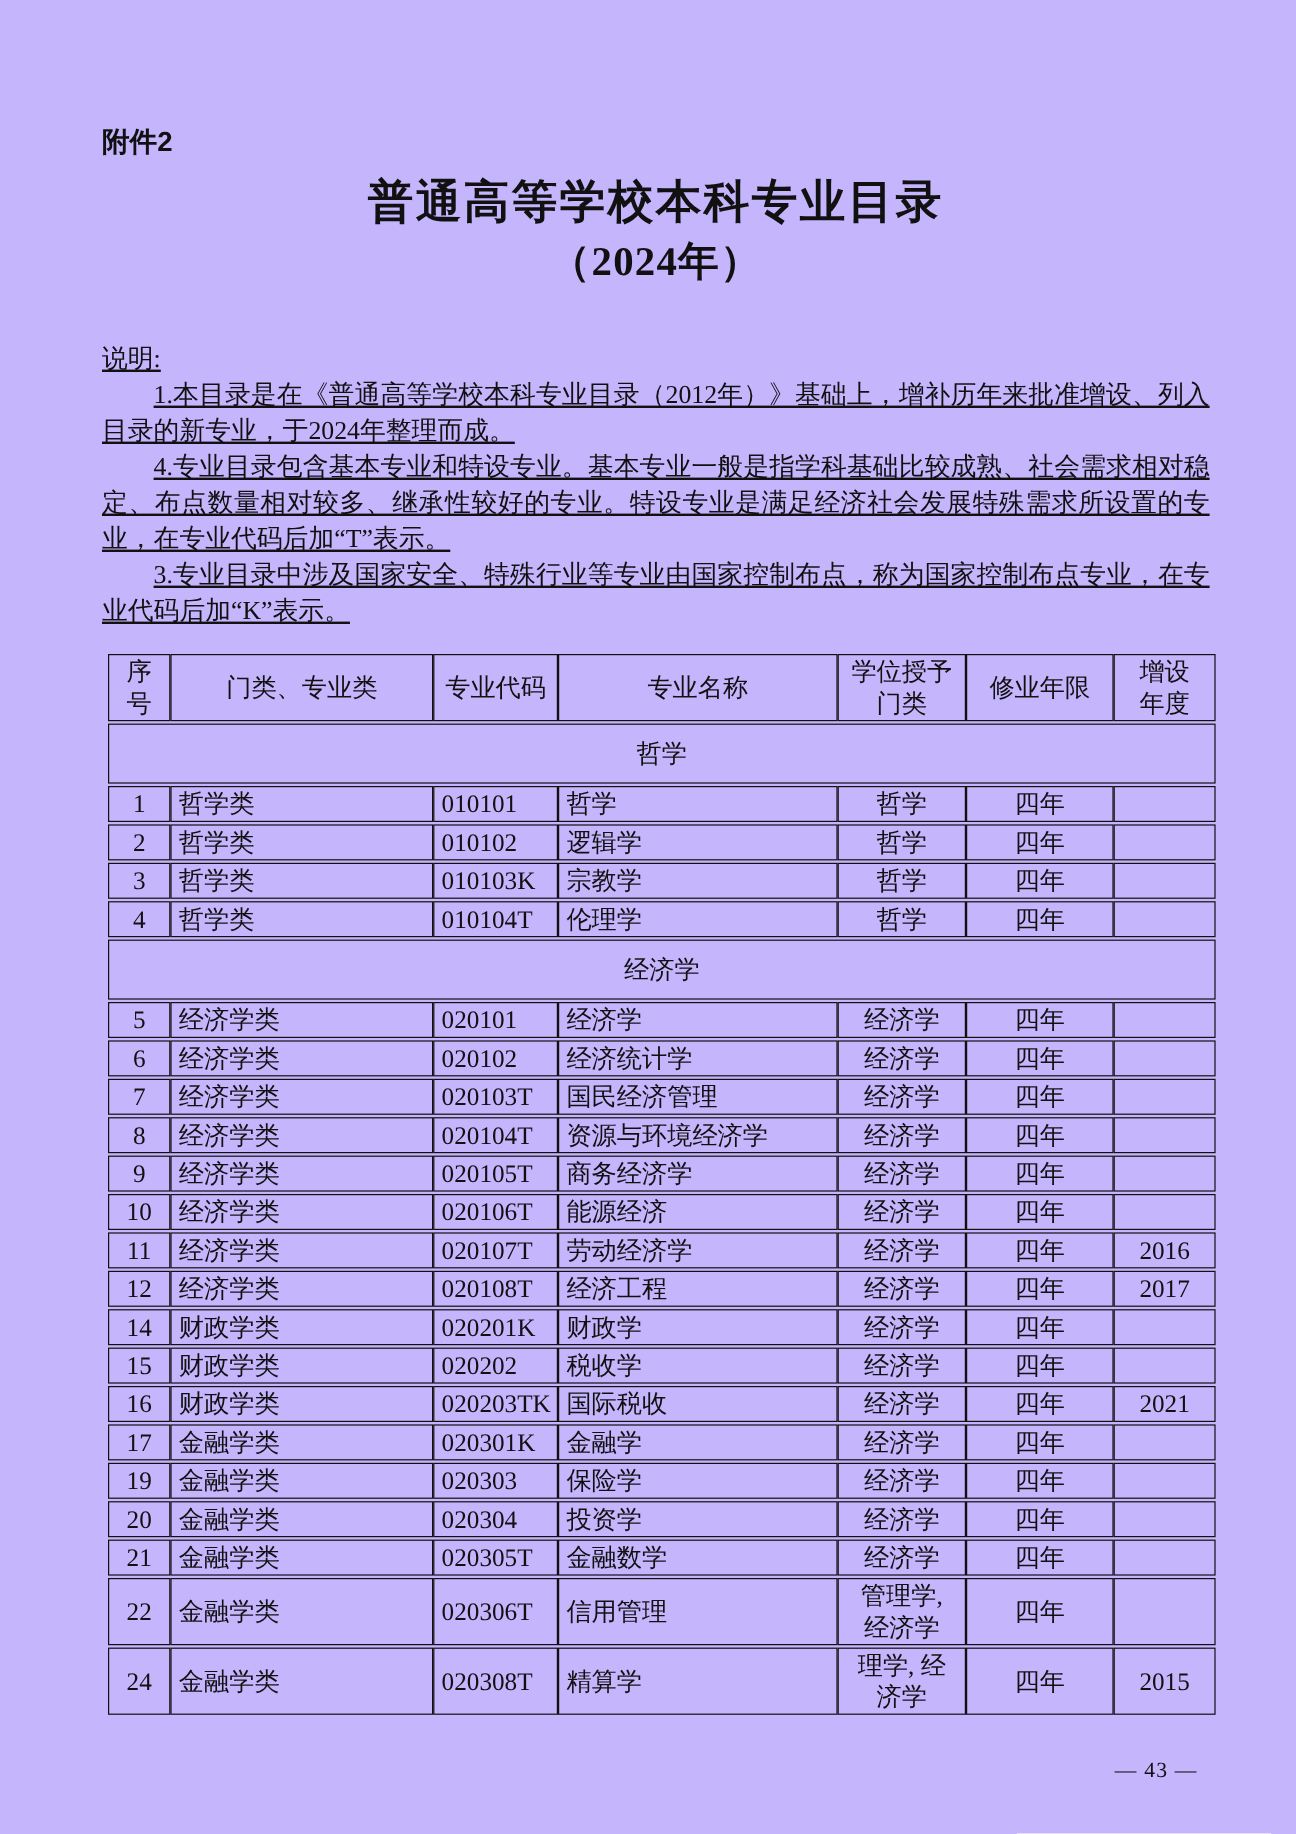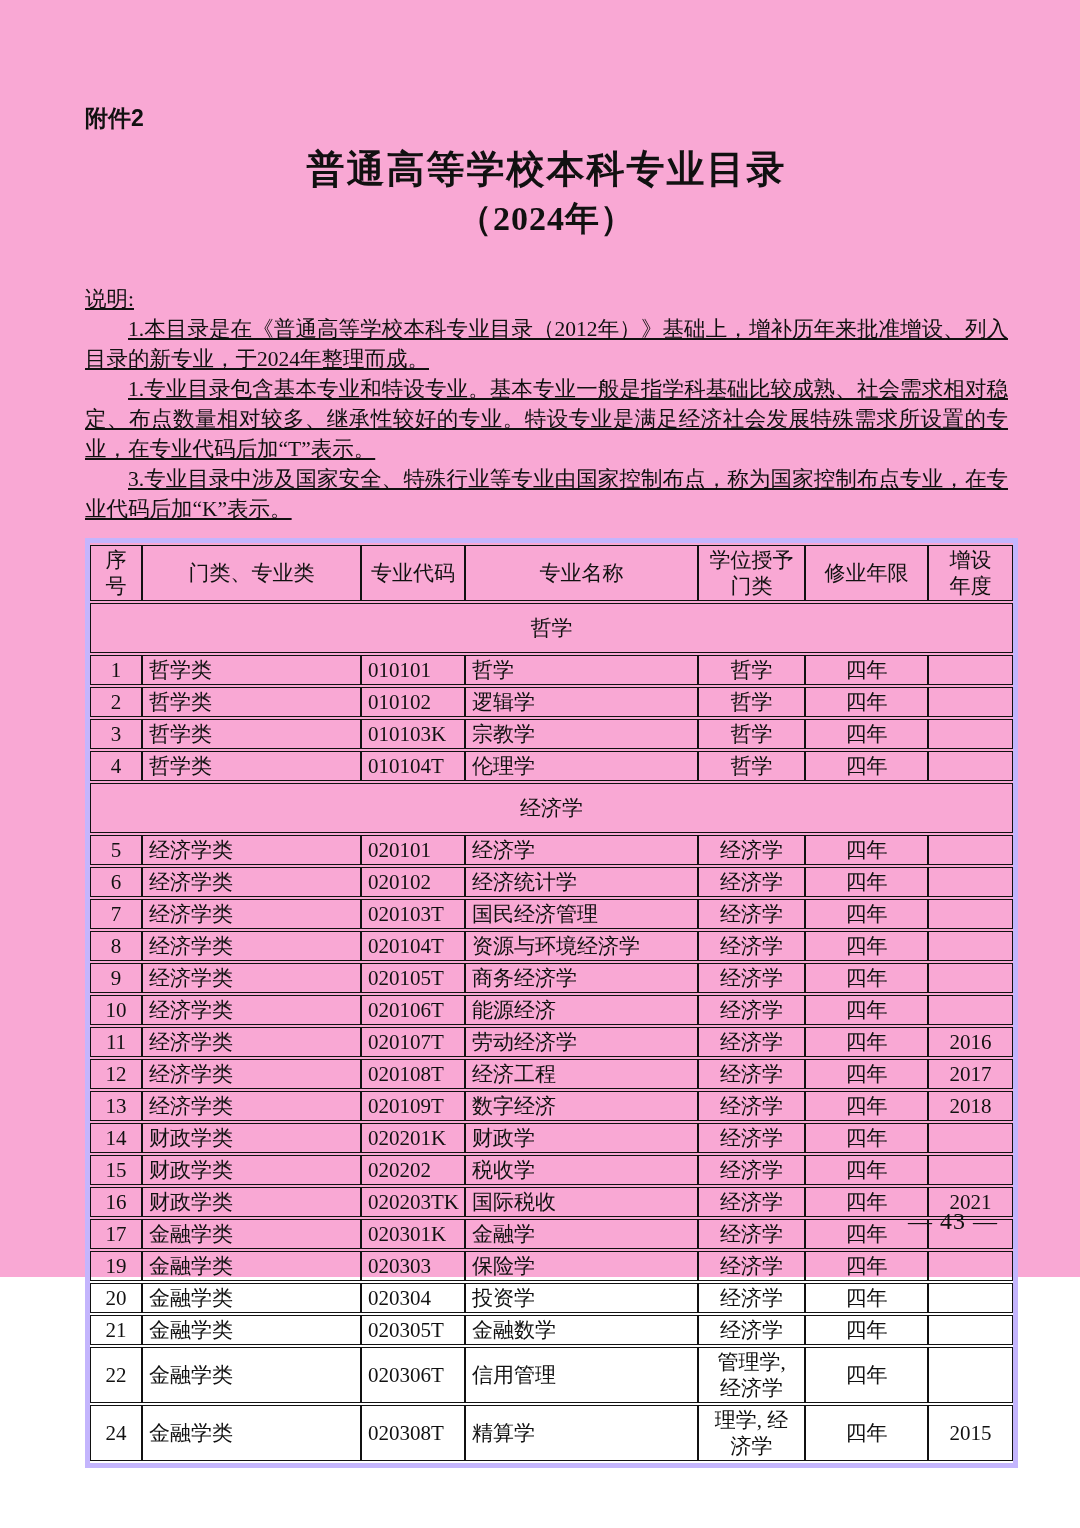--- a/index.html
+++ b/index.html
@@ -3,23 +3,23 @@
 <meta charset="utf-8">
 <style>
   * { box-sizing: border-box; margin: 0; padding: 0; }
   html, body { width: 1080px; height: 1528px; background: #ffffff; overflow: hidden; }
   body {
     font-family: "Liberation Serif", "DejaVu Serif", serif;
     color: #111;
   }
   .page {
     position: relative;
-    width: 1080px; height: 1277px;
+    width: 1080px; height: 1528px;
     padding: 104px 72px 0 85px;
-    background: #f9a8d4;
+    background: #c4b5fd;
   }
   .attachment {
     font-family: "Liberation Sans", "DejaVu Sans", sans-serif;
     font-weight: bold;
     font-size: 23px;
     line-height: 28px;
   }
   .title {
     text-align: center;
     font-weight: bold;
@@ -76,38 +76,38 @@
   }
   tr.data-row td { height: 29px; }
   td.c0 { text-align: center; }
   td.c1, td.c2, td.c3 { text-align: left; }
   td.c4 { text-align: center; line-height: 24px; padding: 1px 4px; }
   td.c5, td.c6 { text-align: center; }
   .footer {
     position: absolute;
     right: 82px;
     bottom: 42px;
-    font-size: 24px;
+    font-size: 18px;
     letter-spacing: 1px;
   }
 </style>
 </head>
 <body>
 
 <div class="page">
 
   <div class="attachment">附件2</div>
 
   <div class="title">普通高等学校本科专业目录</div>
   <div class="subtitle">（2024年）</div>
 
   <div class="notes">
     <div class="note-heading">说明:</div>
     <p>1.本目录是在《普通高等学校本科专业目录（2012年）》基础上，增补历年来批准增设、列入目录的新专业，于2024年整理而成。</p>
-    <p>1.专业目录包含基本专业和特设专业。基本专业一般是指学科基础比较成熟、社会需求相对稳定、布点数量相对较多、继承性较好的专业。特设专业是满足经济社会发展特殊需求所设置的专业，在专业代码后加“T”表示。</p>
+    <p>4.专业目录包含基本专业和特设专业。基本专业一般是指学科基础比较成熟、社会需求相对稳定、布点数量相对较多、继承性较好的专业。特设专业是满足经济社会发展特殊需求所设置的专业，在专业代码后加“T”表示。</p>
     <p>3.专业目录中涉及国家安全、特殊行业等专业由国家控制布点，称为国家控制布点专业，在专业代码后加“K”表示。</p>
   </div>
 
   <table class="catalog">
     <colgroup>
         <col style="width: 52px;">
         <col style="width: 219px;">
         <col style="width: 104px;">
         <col style="width: 233px;">
         <col style="width: 107px;">
@@ -236,29 +236,20 @@
         <tr class="data-row">
           <td class="c0">12</td>
           <td class="c1">经济学类</td>
           <td class="c2">020108T</td>
           <td class="c3">经济工程</td>
           <td class="c4">经济学</td>
           <td class="c5">四年</td>
           <td class="c6">2017</td>
         </tr>
         <tr class="data-row">
-          <td class="c0">13</td>
-          <td class="c1">经济学类</td>
-          <td class="c2">020109T</td>
-          <td class="c3">数字经济</td>
-          <td class="c4">经济学</td>
-          <td class="c5">四年</td>
-          <td class="c6">2018</td>
-        </tr>
-        <tr class="data-row">
           <td class="c0">14</td>
           <td class="c1">财政学类</td>
           <td class="c2">020201K</td>
           <td class="c3">财政学</td>
           <td class="c4">经济学</td>
           <td class="c5">四年</td>
           <td class="c6"></td>
         </tr>
         <tr class="data-row">
           <td class="c0">15</td>

